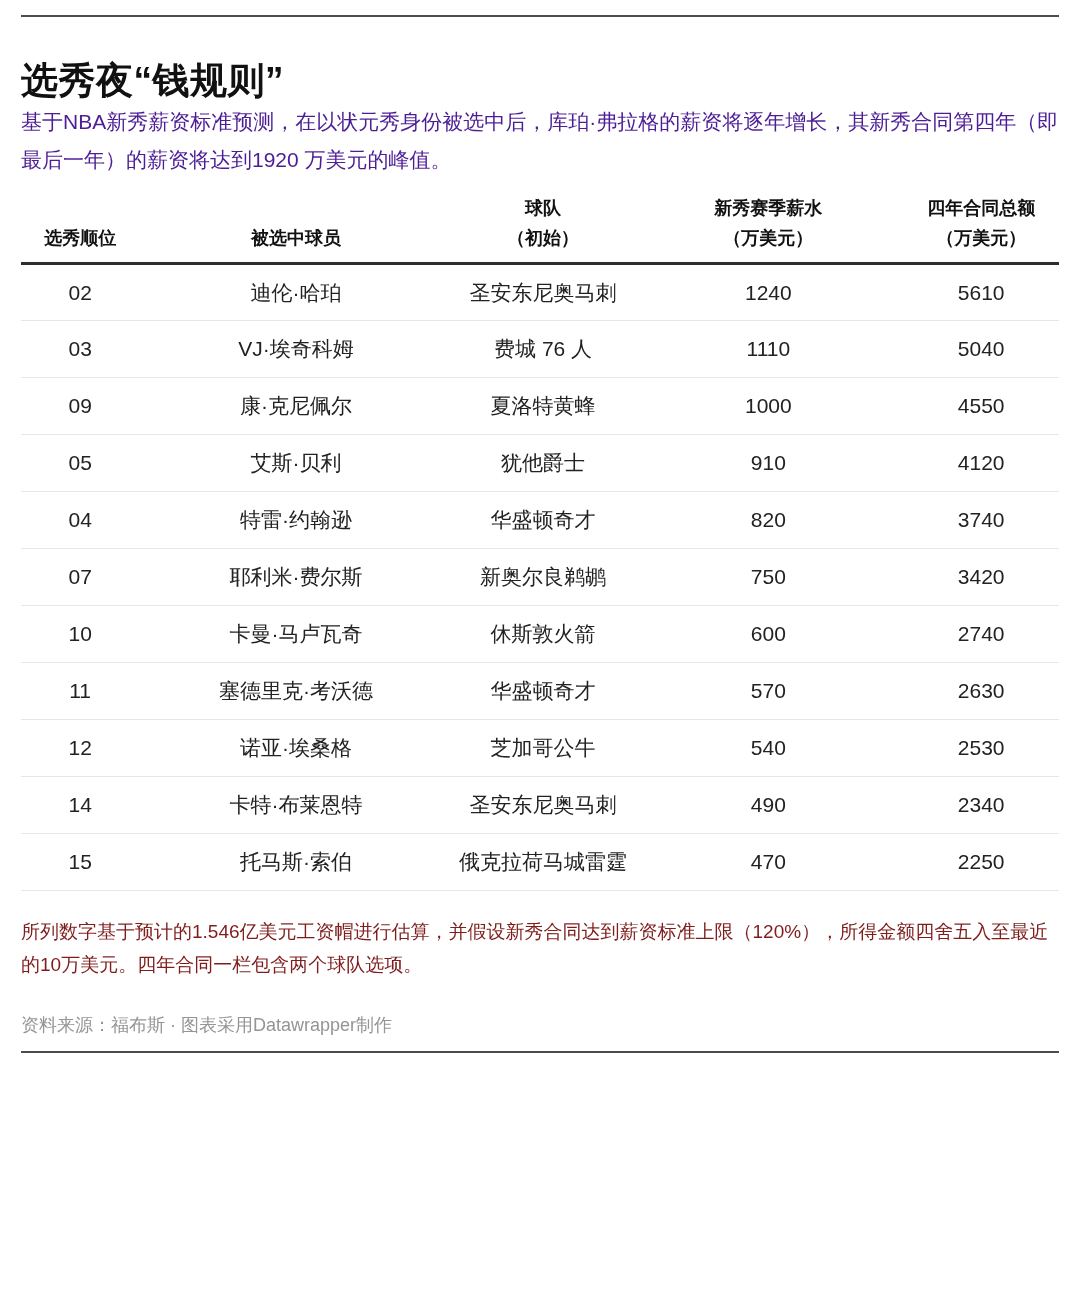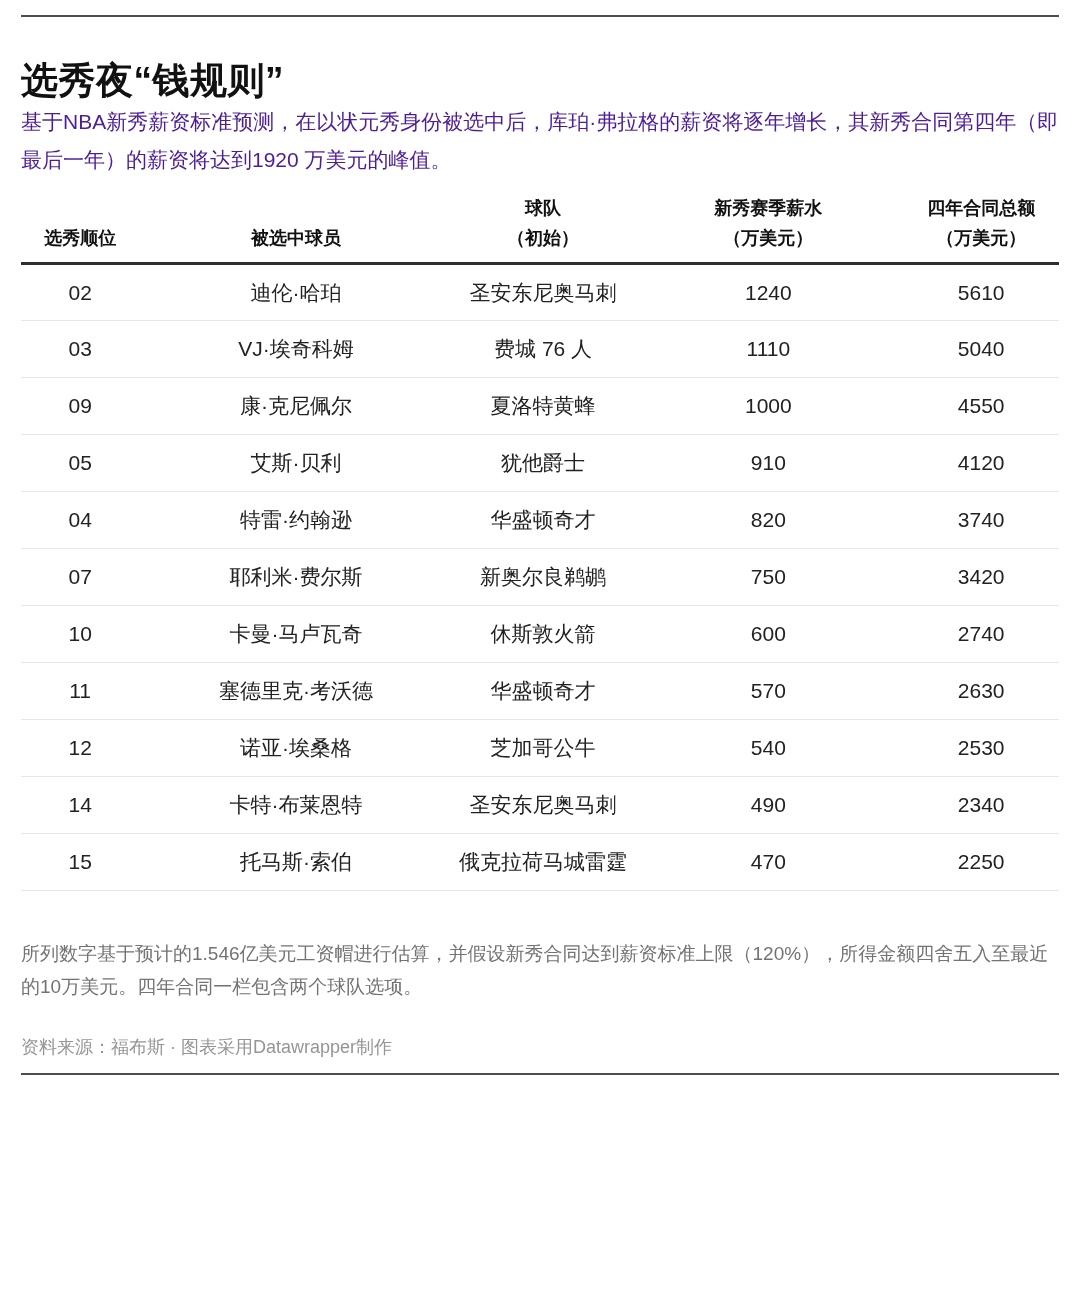--- a/index.html
+++ b/index.html
@@ -62,24 +62,24 @@
     height: 57px;
     font-size: 21px;
     color: #222;
     text-align: center;
     vertical-align: middle;
     border-bottom: 1px solid #e7e7e7;
     padding: 0 2px;
     white-space: nowrap;
   }
   .note {
-    margin-top: 46px;
+    margin-top: 24px;
     font-size: 19px;
     line-height: 33px;
-    color: #737373;
+    color: #7f1d1d;
   }
   .source {
     margin-top: 32px;
     font-size: 18px;
     line-height: 24px;
     color: #959595;
   }
 </style>
 </head>
 <body>

